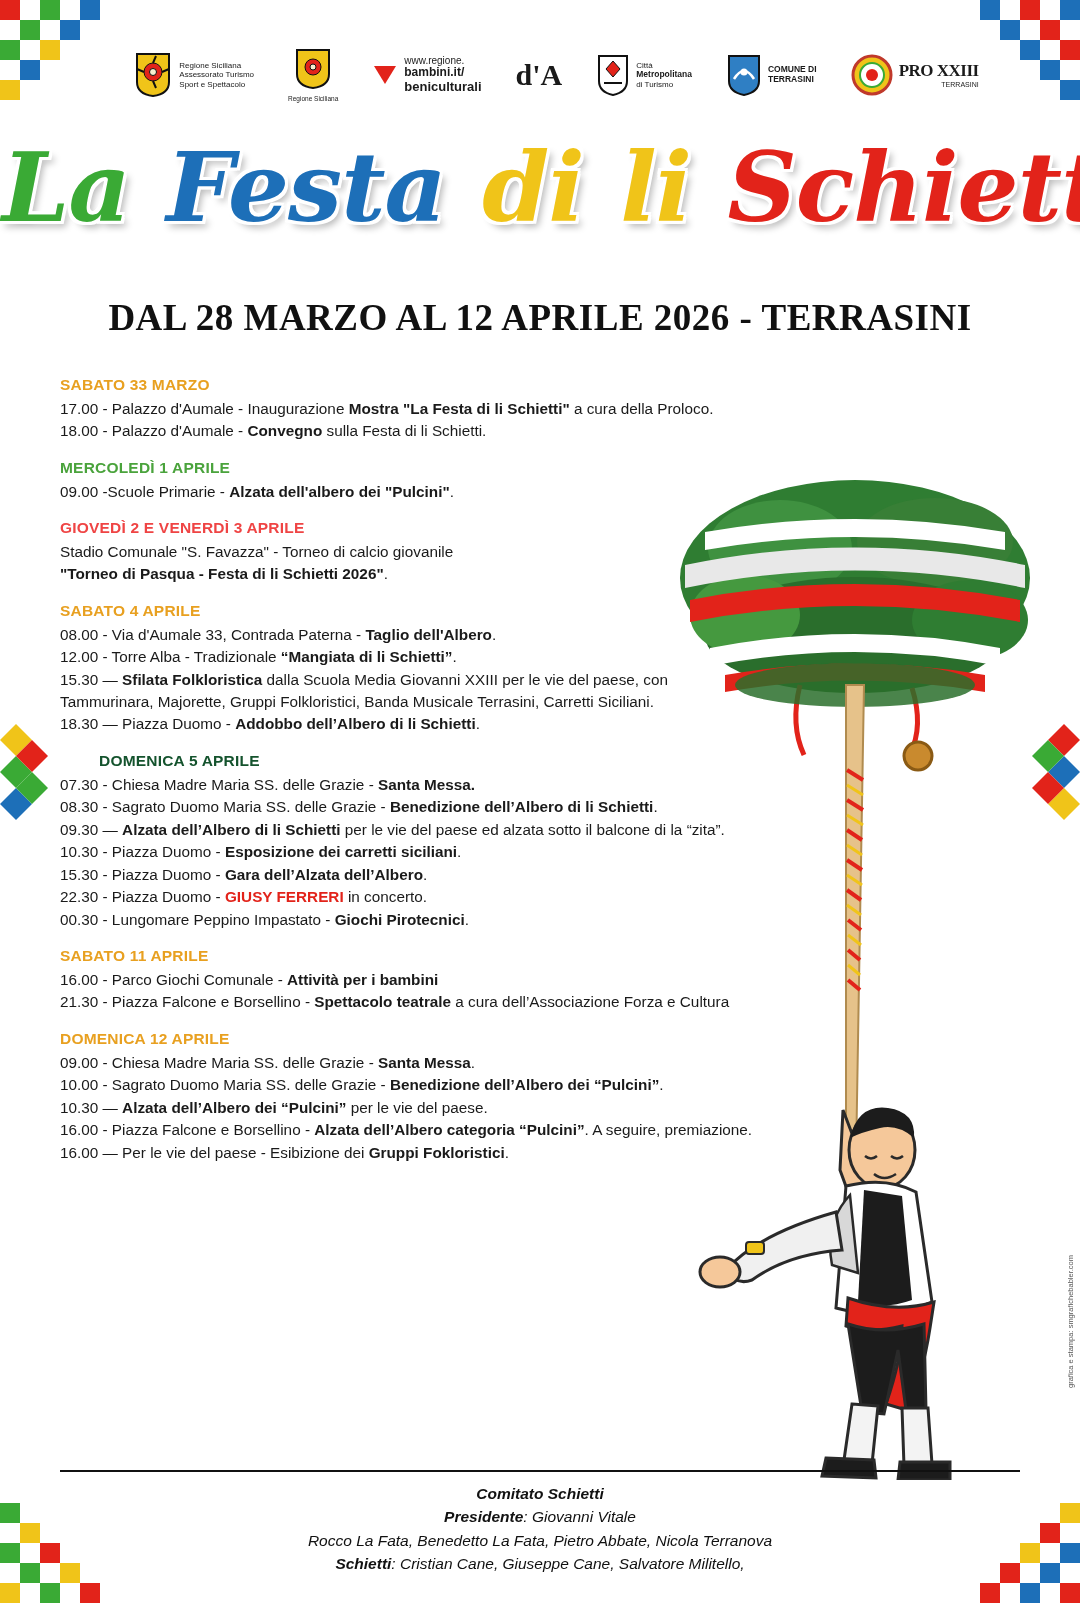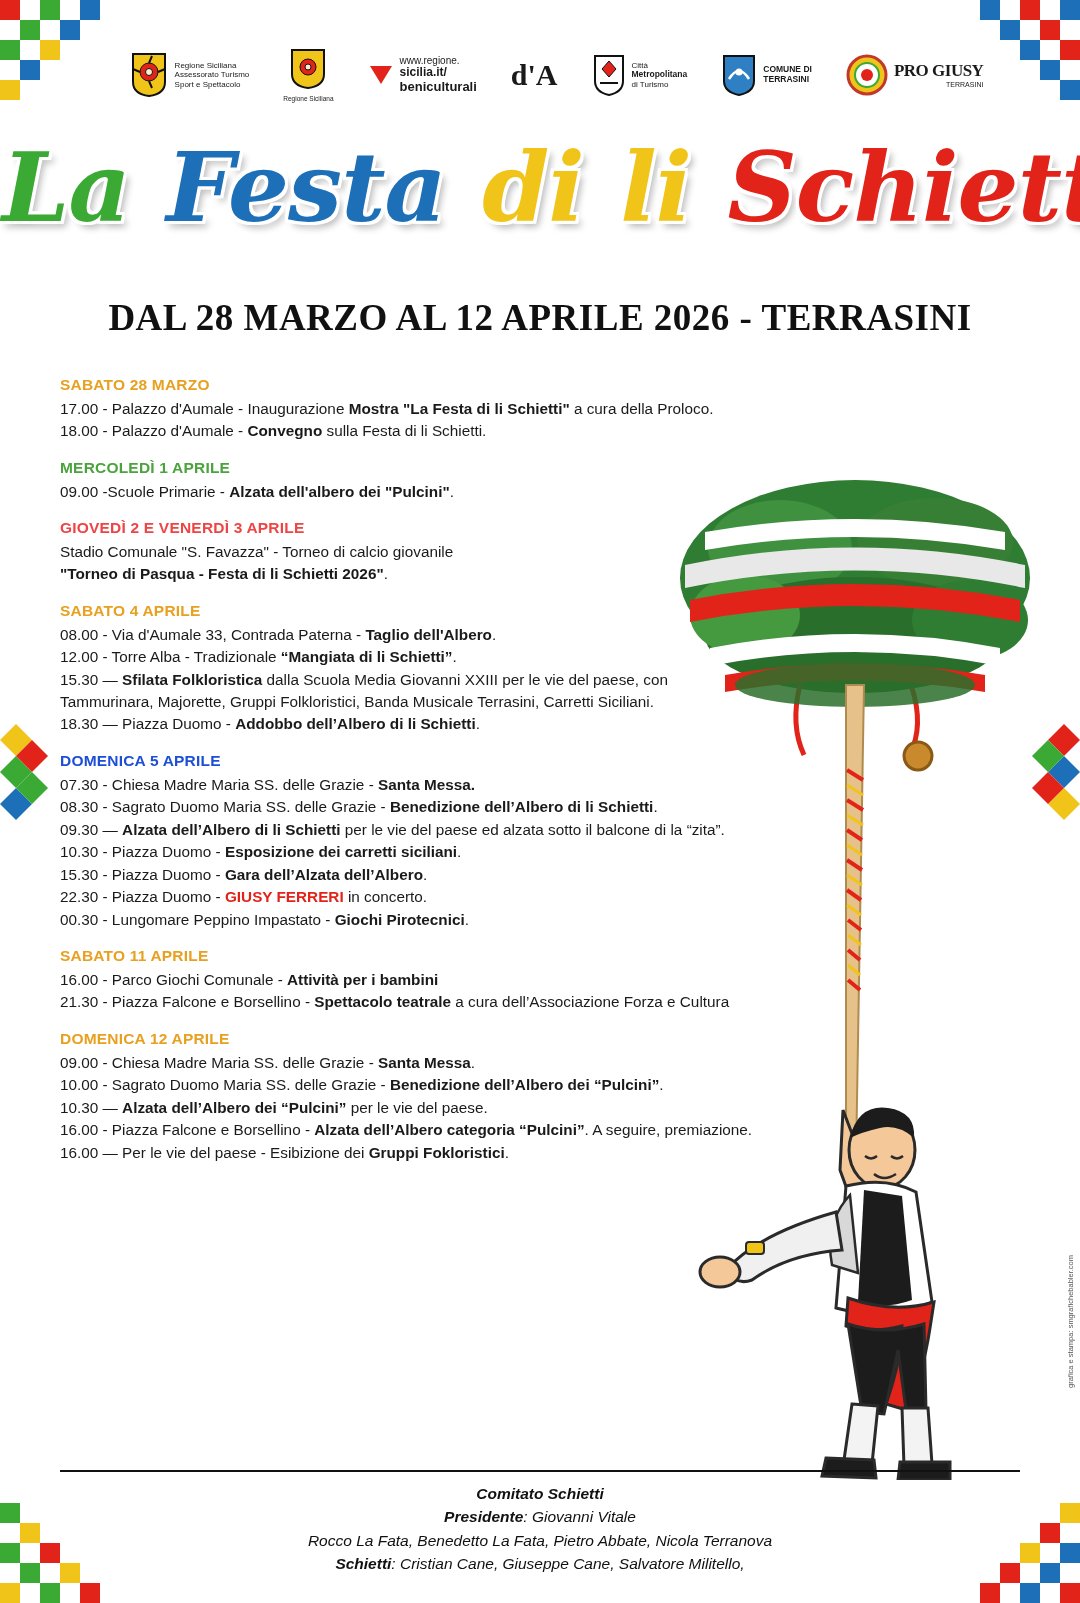--- a/index.html
+++ b/index.html
@@ -68,21 +68,21 @@
   .program {
     position:absolute; top:374px; left:60px; width:700px;
     z-index:5;
     font-size:15.3px; color:#1a1a1a; line-height:1.47;
   }
   .day { margin-bottom:14px; }
   .day-head { font-weight:bold; font-size:15.5px; margin-bottom:1px; letter-spacing:0.2px; }
   .c-orange { color:#e8a020; }
   .c-green  { color:#4aa33c; }
   .c-pink   { color:#ef4444; }
-  .c-red    { color:#1d4ed8; }
+  .c-red    { color:#14532d;margin-left:39px; }
   .ev { white-space:normal; }
   .ev b { font-weight:bold; }
   .hl-red { color:#e2231a; font-weight:bold; }
 
   
   .art { position:absolute; right:10px; top:470px; width:420px; height:1010px; z-index:2; }
 
   .sidecredit {
     position:absolute; right:14px; top:1255px;
     font-size:7.5px; color:#555;
@@ -229,21 +229,21 @@
       <div class="logo-txt" style="font-size:6.5px; margin-top:1px;">Regione Siciliana</div>
     </div>
   </div>
 
   <div class="logo">
     <svg class="logo-img" width="26" height="26" viewBox="0 0 26 26">
       <polygon points="2,4 24,4 13,22" fill="#e2231a"></polygon>
     </svg>
     <div class="logo-txt">
       <span style="font-size:10px;">www.regione.</span><br>
-      <b style="font-size:12px; display:inline;">sicilia.it/</b><br>
+      <b style="font-size:12px; display:inline;">bambini.it/</b><br>
       <b style="font-size:13px; display:inline;">beniculturali</b>
     </div>
   </div>
 
   <div class="logo">
     <div class="logo-txt" style="font-family:'Liberation Serif',serif; font-size:30px; font-weight:bold;">d'A</div>
   </div>
 
   <div class="logo">
     <svg class="logo-img" width="34" height="44" viewBox="0 0 34 44">
@@ -270,21 +270,21 @@
     </div>
   </div>
 
   <div class="logo">
     <svg class="logo-img" width="42" height="42" viewBox="0 0 42 42">
       <circle cx="21" cy="21" r="19" fill="#f0c419" stroke="#c0392b" stroke-width="3"></circle>
       <circle cx="21" cy="21" r="12" fill="#fff" stroke="#3aaa35" stroke-width="2"></circle>
       <circle cx="21" cy="21" r="6" fill="#e2231a"></circle>
     </svg>
     <div class="logo-txt">
-      <b style="font-family:'Liberation Serif',serif; font-size:17px; letter-spacing:-0.5px;">PRO GIUSY</b>
+      <b style="font-family:'Liberation Serif',serif; font-size:17px; letter-spacing:-0.5px;">PRO XXIII</b>
       <span style="font-size:7px; display:block; text-align:right;">TERRASINI</span>
     </div>
   </div>
 
 </div>
 
 <div class="title-wrap">
   <div class="title">
     <span class="t-green">La</span>
     <span class="t-blue">Festa</span>
@@ -365,21 +365,21 @@
     <path d="M176 988 l48 2 l2 18 l-54 -2 Z" fill="#1c1c1c" stroke="#2a2a2a" stroke-width="3"></path>
     <path d="M250 992 l50 0 l0 18 l-52 0 Z" fill="#1c1c1c" stroke="#2a2a2a" stroke-width="3"></path>
   </g>
 </svg>
 
 <div class="sidecredit">grafica e stampa: smgrafichebabler.com</div>
 
 <div class="program">
 
   <div class="day">
-    <div class="day-head c-orange">SABATO 28 MARZO</div>
+    <div class="day-head c-orange">SABATO 33 MARZO</div>
     <div class="ev">17.00 - Palazzo d'Aumale - Inaugurazione <b>Mostra "La Festa di li Schietti"</b> a cura della Proloco.</div>
     <div class="ev">18.00 - Palazzo d'Aumale - <b>Convegno</b> sulla Festa di li Schietti.</div>
   </div>
 
   <div class="day">
     <div class="day-head c-green">MERCOLEDÌ 1 APRILE</div>
     <div class="ev">09.00 -Scuole Primarie - <b>Alzata dell'albero dei "Pulcini"</b>.</div>
   </div>
 
   <div class="day">

